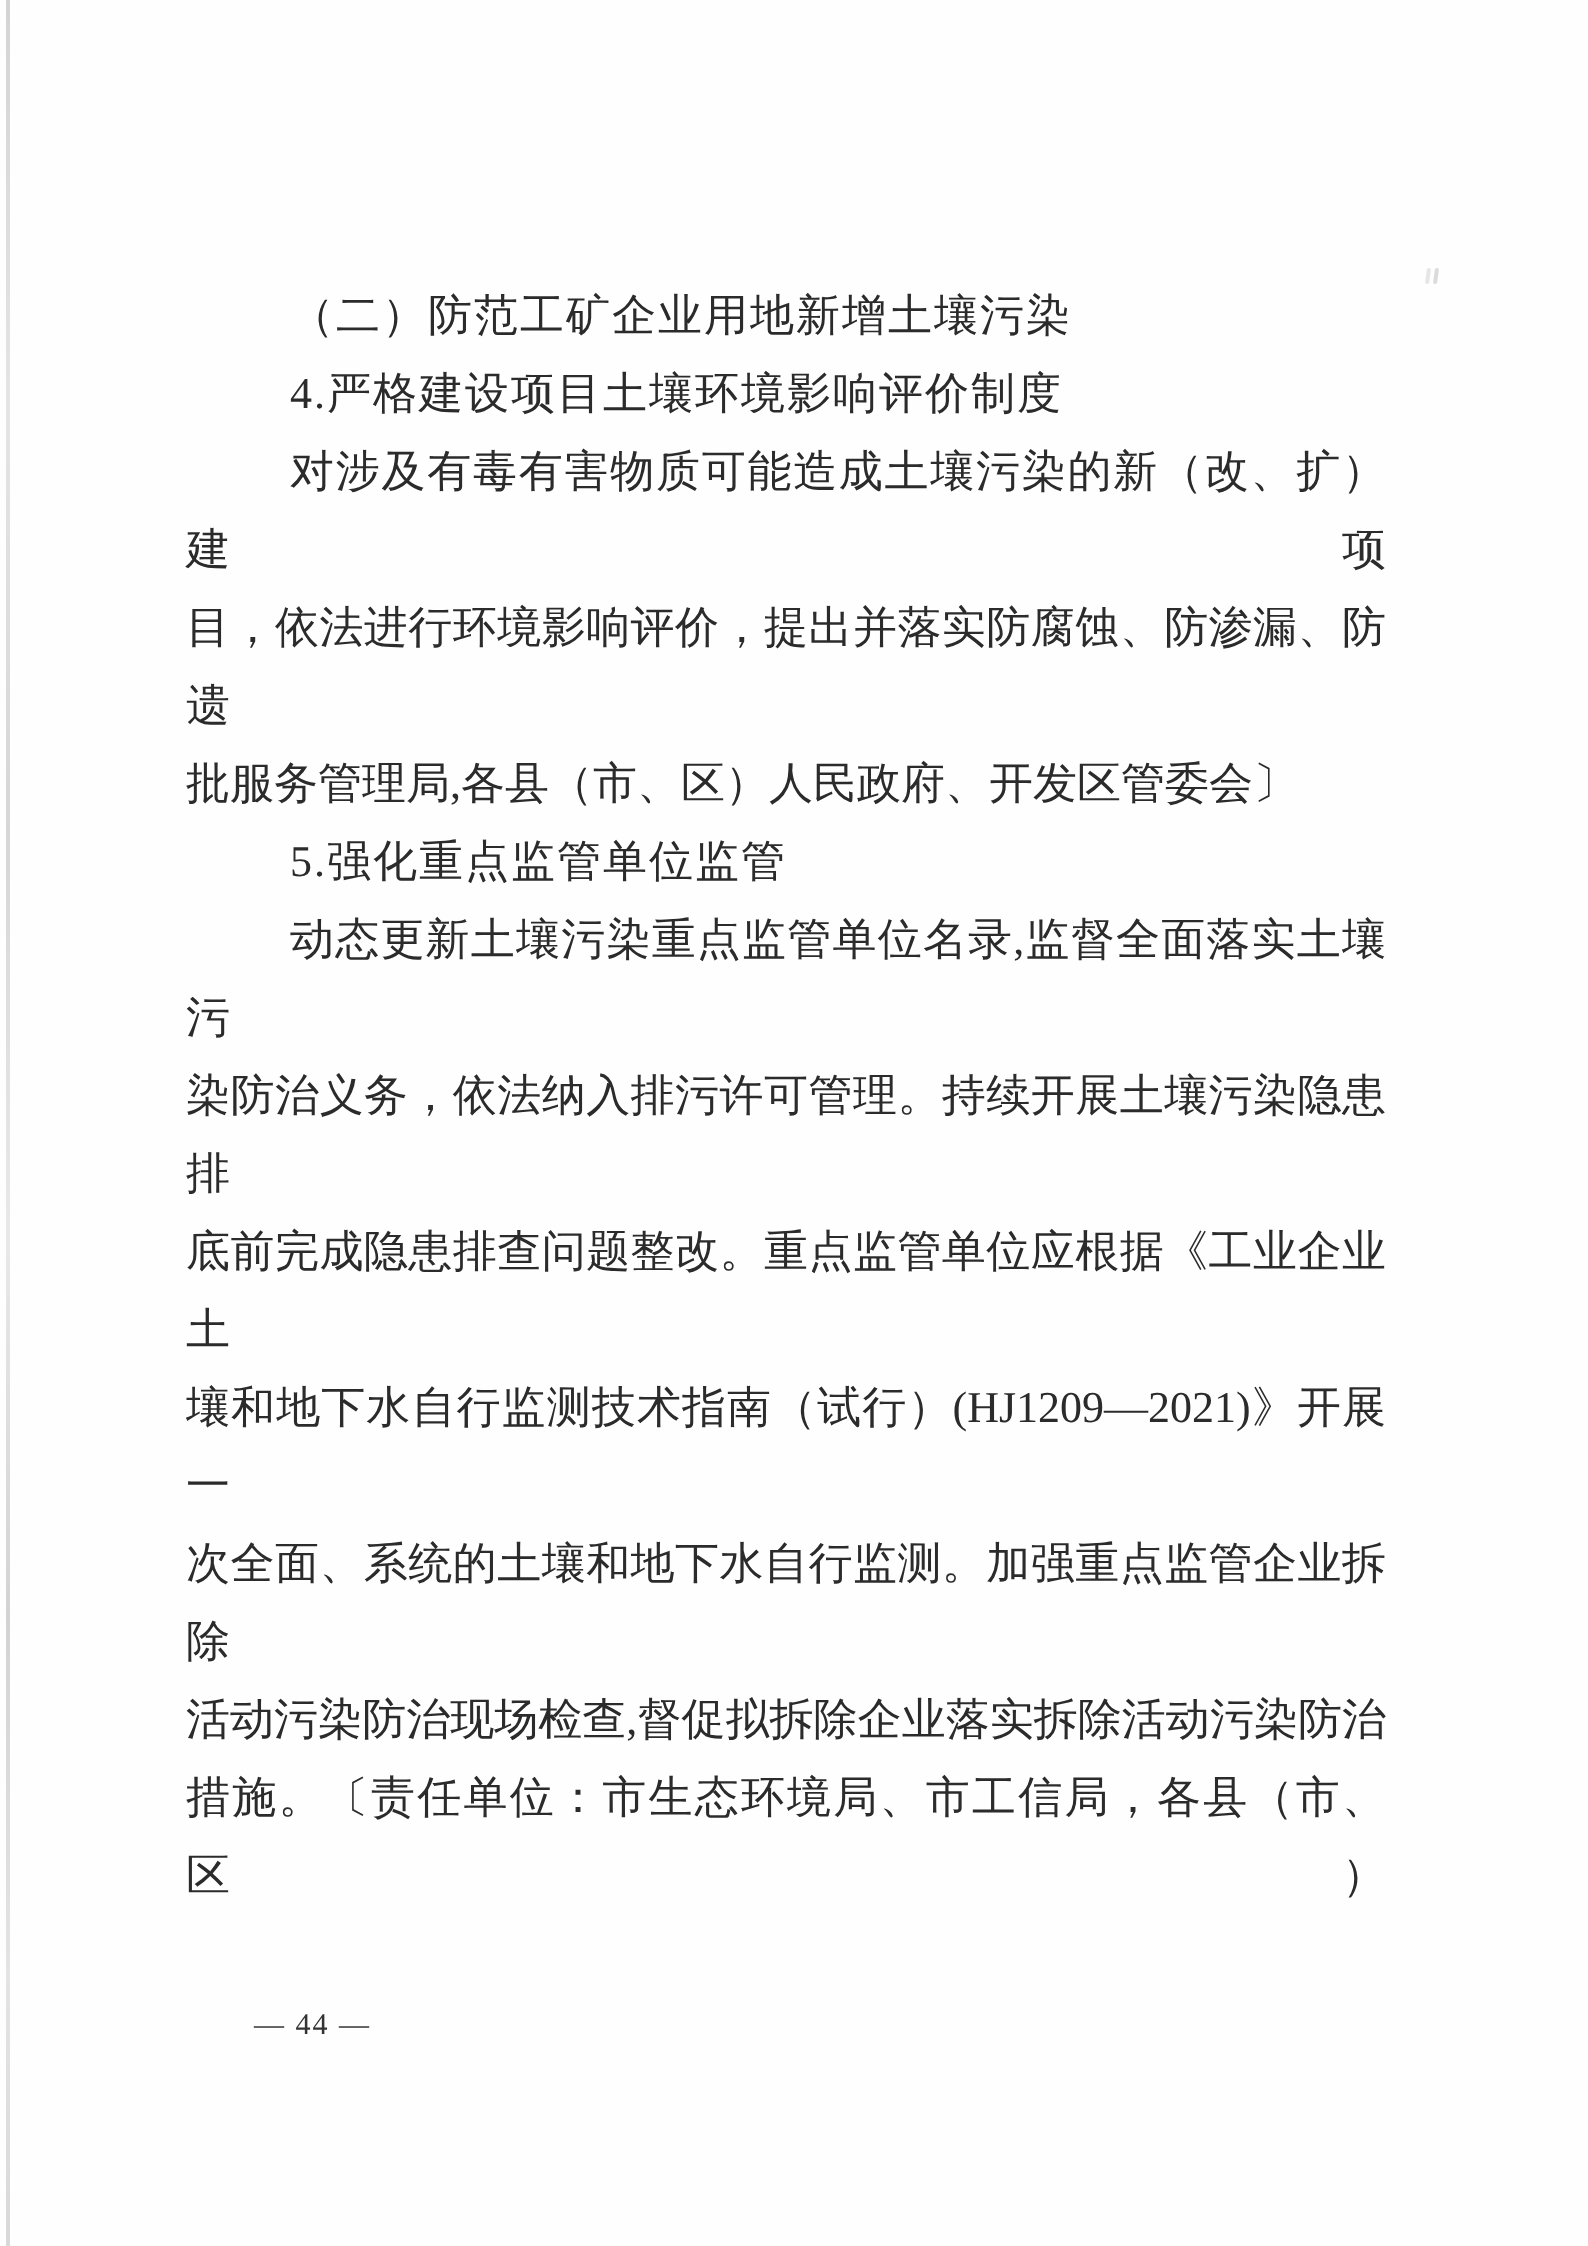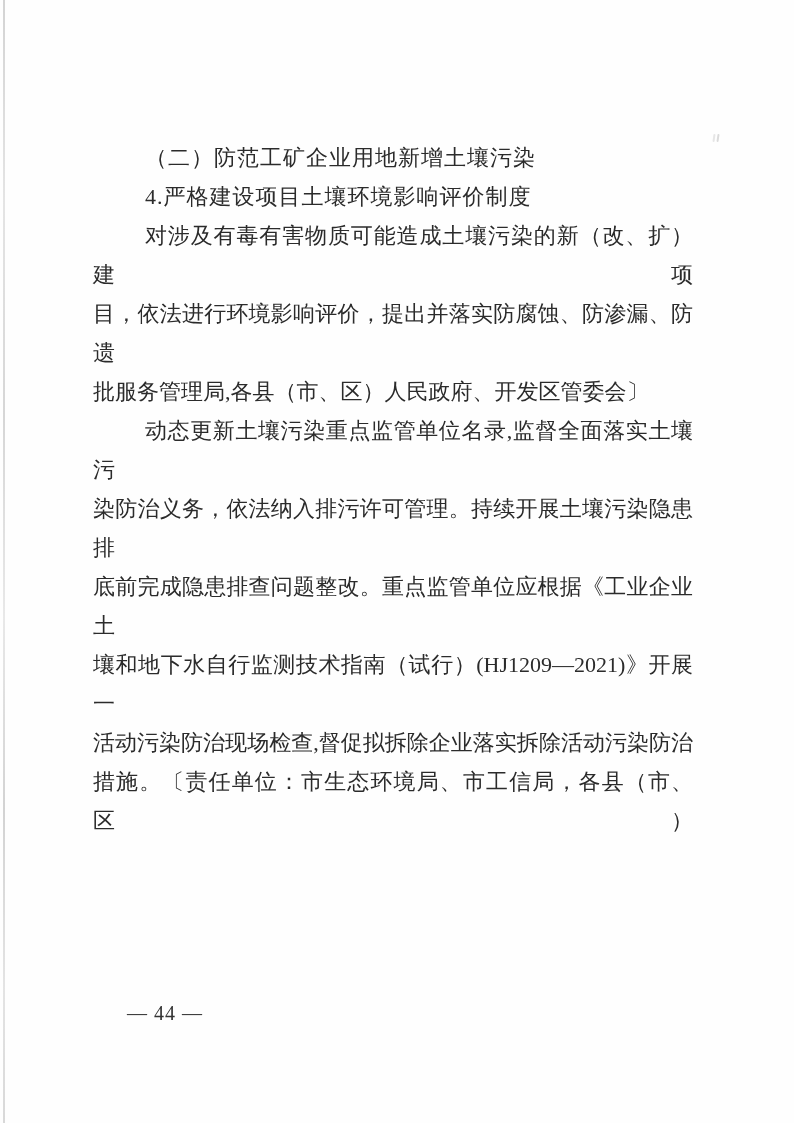--- a/index.html
+++ b/index.html
@@ -68,21 +68,21 @@
     text-align: justify;
     text-align-last: justify;
   }
   .line.first { text-indent: 52px; }
   .line.end   { text-align-last: left; }
 
   .pagenum {
     position: absolute;
     left: 127px;
     top: 1000px;
-    font-size: 20px;
+    font-size: 15px;
     line-height: 26px;
     letter-spacing: 1px;
     color: #333333;
   }
 </style>
 </head>
 <body>
 
 <div class="page-root">
 
@@ -94,26 +94,28 @@
     <div class="heading h2">（二）防范工矿企业用地新增土壤污染</div>
 
     <div class="heading h3">4.严格建设项目土壤环境影响评价制度</div>
 
     <div class="paragraph">
         <div class="line first">对涉及有毒有害物质可能造成土壤污染的新（改、扩）建项</div>
         <div class="line">目，依法进行环境影响评价，提出并落实防腐蚀、防渗漏、防遗</div>
         <div class="line end">批服务管理局,各县（市、区）人民政府、开发区管委会〕</div>
       </div>
 
+    <div class="heading h3">5.强化重点监管单位监管</div>
 
     <div class="paragraph">
         <div class="line first">动态更新土壤污染重点监管单位名录,监督全面落实土壤污</div>
         <div class="line">染防治义务，依法纳入排污许可管理。持续开展土壤污染隐患排</div>
         <div class="line">底前完成隐患排查问题整改。重点监管单位应根据《工业企业土</div>
         <div class="line">壤和地下水自行监测技术指南（试行）(HJ1209—2021)》开展一</div>
+        <div class="line">次全面、系统的土壤和地下水自行监测。加强重点监管企业拆除</div>
         <div class="line">活动污染防治现场检查,督促拟拆除企业落实拆除活动污染防治</div>
         <div class="line">措施。〔责任单位：市生态环境局、市工信局，各县（市、区）</div>
       </div>
 
   </main>
 
   <div class="pagenum">— 44 —</div>
 
 </div>
 

